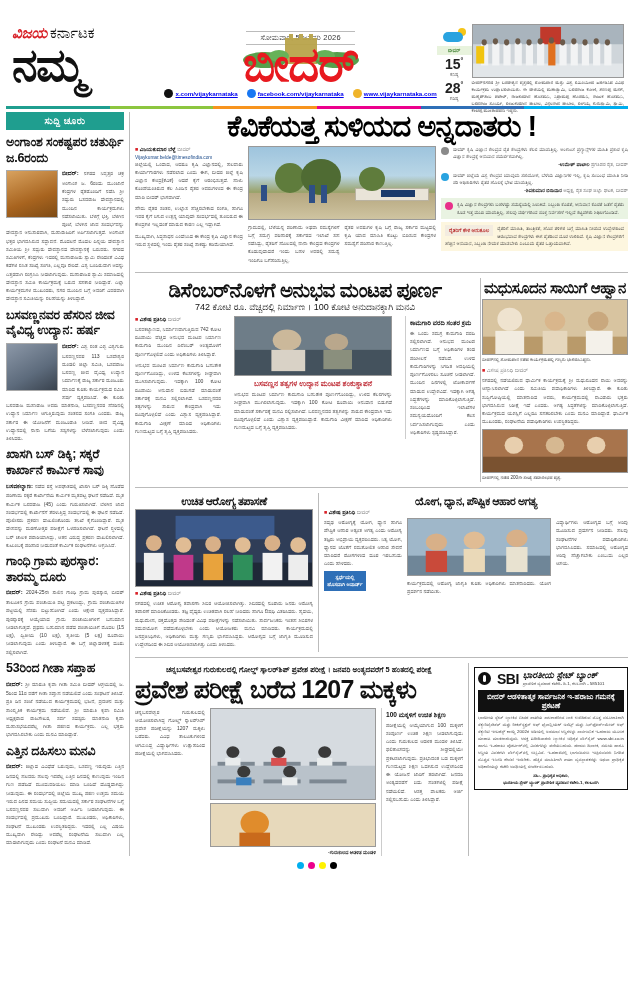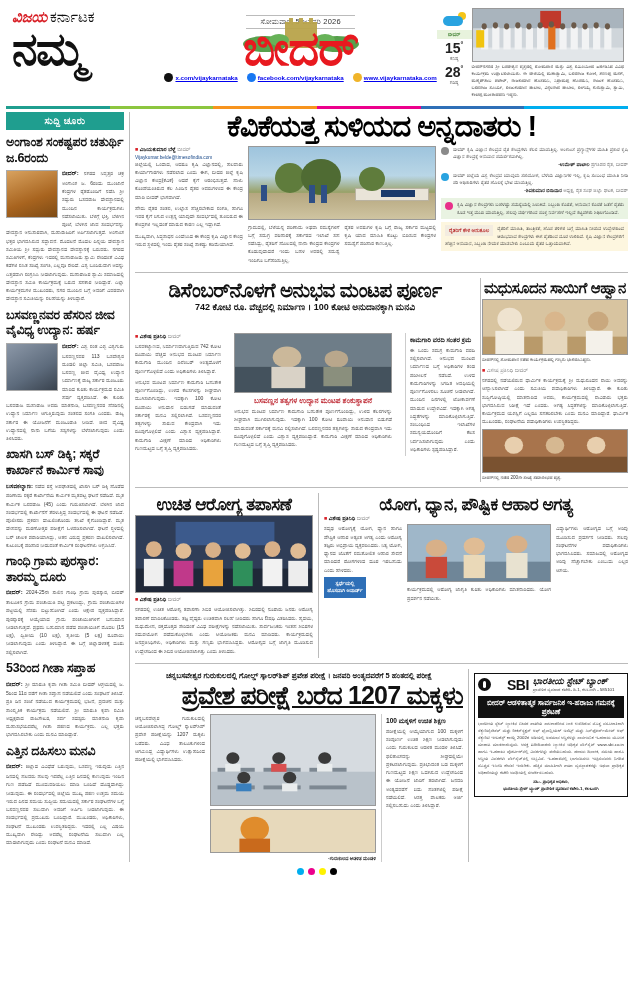--- a/index.html
+++ b/index.html
@@ -8,21 +8,21 @@
     width: 634px; height: 995px;
     background: #ffffff;
     font-family: "Liberation Sans", sans-serif;
     color: #111;
     overflow: hidden;
     position: relative;
   }
   .page { width:634px; height:995px; position:relative; padding:0 6px; }
 
   
-  .masthead { display:flex; align-items:flex-start; height:104px; padding-top:8px; }
+  .masthead { display:flex; align-items:flex-start; height:104px; padding-top:24px; }
   .mh-left { width:190px; padding-left:6px; }
   .vk-line { display:flex; align-items:baseline; gap:3px; font-weight:bold; }
   .vk-red { color:#d81f26; font-size:15px; letter-spacing:-.3px; font-weight:bold;
             font-style:italic; }
   .vk-black { color:#111; font-size:15px; font-weight:normal; }
   .namma { font-size:46px; font-weight:bold; line-height:.94; color:#111;
            letter-spacing:-1.5px; margin-top:2px; }
   .mh-mid { flex:1; text-align:center; position:relative; padding-top:2px; }
   .date-line { font-size:7.5px; color:#333; border-top:1px solid #bbb;
                border-bottom:1px solid #bbb; display:inline-block; padding:1px 14px;
@@ -119,57 +119,57 @@
              margin:0 4px 2px 0; text-align:center; }
 
   .div-h { border-top:.8px solid #bbb; margin:5px 0; }
 
   
   .mid-row { display:flex; gap:5px; }
   .mid-left { flex:1; }
   .mid-right { width:148px; padding-left:1px; border-left:.8px solid #bbb; }
   .mid-hd { text-align:center; font-size:20px; font-weight:bold; letter-spacing:-.6px;
             line-height:1.05; margin:2px 0 1px; }
-  .mid-sub { text-align:center; font-size:9px; font-weight:bold; margin-bottom:20px; }
+  .mid-sub { text-align:center; font-size:9px; font-weight:normal; margin-bottom:3px; }
   .r-hd { text-align:center; font-size:15px; font-weight:bold; letter-spacing:-.4px;
           line-height:1.1; margin:2px 0 3px; }
   .mid-photo { width:100%; height:60px; border:.5px solid #999;
                background:linear-gradient(160deg,#6c7f8d,#3f4f5c 55%,#8b8274); }
   .mid-photo2 { width:100%; height:56px; border:.5px solid #999;
                background:linear-gradient(140deg,#d9c9a8,#b08a4e 55%,#6d5430); }
   .redsub { text-align:center; color:#c0303a; font-size:7.4px; font-weight:bold;
             line-height:1.25; margin:3px 0 2px; }
   .blk-sub { font-size:6.6px; font-weight:bold; color:#111; margin:3px 0 2px; }
 
   
   .feat-row { display:flex; gap:5px; }
-  .feat-hd { text-align:center; font-size:17px; font-weight:bold; letter-spacing:-.5px;
+  .feat-hd { text-align:center; font-size:11px; font-weight:bold; letter-spacing:-.5px;
              margin:3px 0 2px; line-height:1.05; }
   .feat-photo { width:100%; height:78px; border:.5px solid #999;
                 background:linear-gradient(150deg,#31405a,#5e6f86 50%,#2b3346); }
   .feat-photo2 { width:100%; height:58px; border:.5px solid #999;
                 background:linear-gradient(150deg,#9fb7c9,#7d94a6 50%,#5a6e7e); }
   .tagbox { background:#2e6fb7; color:#fff; font-size:5.2px; font-weight:bold;
             padding:3px; text-align:center; line-height:1.4; width:42px;
             float:left; margin:0 4px 2px 0; }
 
   
   .bot-kicker { text-align:center; font-size:7.4px; font-weight:bold; margin:2px 0 1px; }
-  .bot-hd { text-align:right; font-size:25px; font-weight:bold; letter-spacing:-.8px;
-            margin:0 0 3px;text-decoration:underline; }
+  .bot-hd { text-align:left; font-size:25px; font-weight:bold; letter-spacing:-.8px;
+            margin:0 0 3px; }
   .bot-photo { width:100%; height:92px; border:.5px solid #999;
                background:linear-gradient(170deg,#cfd6dd,#9fb0be 45%,#7d8c99); }
   .bot-photo2 { width:100%; height:56px; border:.5px solid #999;
                background:linear-gradient(150deg,#e0cfae,#c69f63 60%,#8a6a34); }
   .sign { text-align:right; font-size:5px; font-weight:bold; margin-top:2px; }
 
   
   .ad { border:1px solid #111; padding:3px; margin-top:4px; }
   .ad-head { display:flex; align-items:center; gap:4px; padding-bottom:2px; }
-  .sbi-logo { display:flex; align-items:center; gap:16px; }
+  .sbi-logo { display:flex; align-items:center; gap:6px; }
   .sbi-key { width:13px; height:13px; border-radius:50%; background:#111;
              position:relative; }
   .sbi-key:after { content:""; position:absolute; left:5px; top:3px; width:3px;
              height:7px; background:#fff; border-radius:2px; }
   .sbi-tx { font-size:14px; font-weight:bold; letter-spacing:-.5px; }
   .ad-names { flex:1; }
   .ad-kn { font-size:9px; font-weight:bold; line-height:1.1;font-style:italic; }
   .ad-kn2 { font-size:4.4px; line-height:1.3; color:#333; }
   .ad-bar { background:#111; color:#fff; font-size:7.4px; font-weight:bold;
             text-align:center; padding:2px 0; margin:1px 0 2px; }

